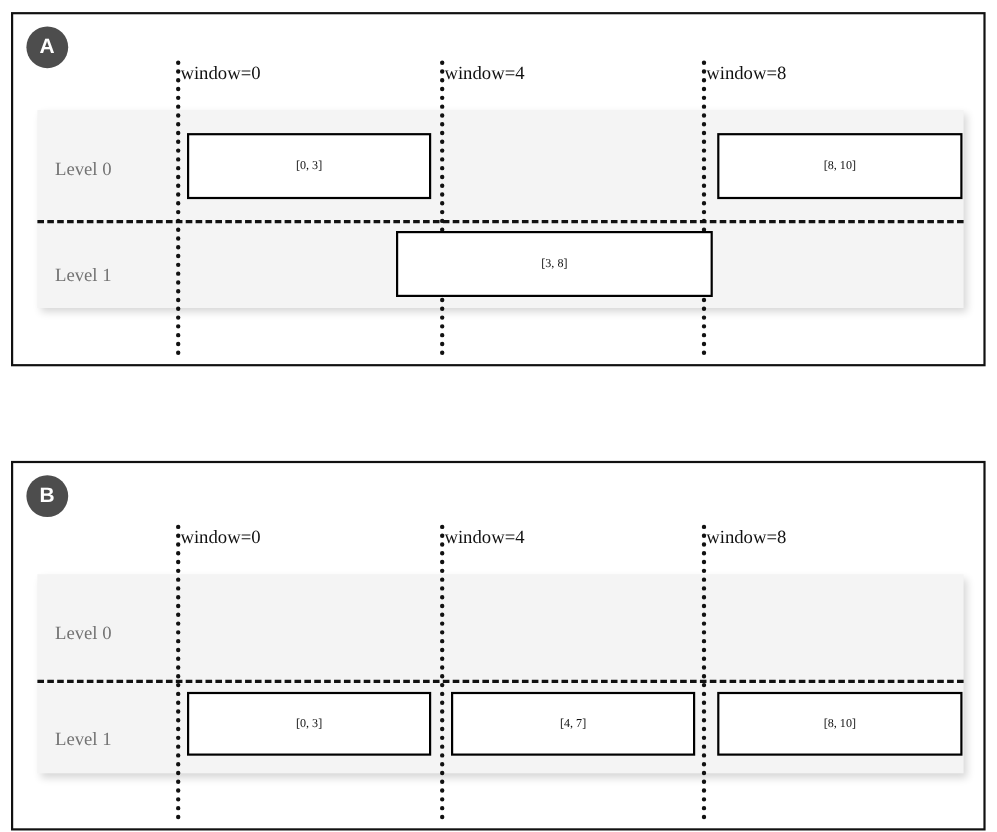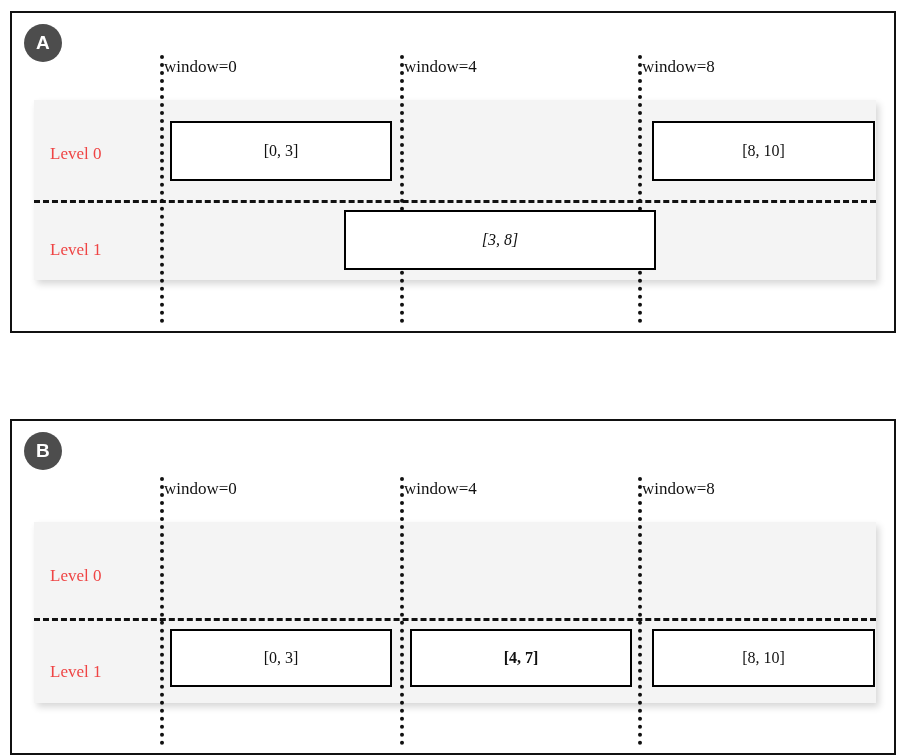--- a/index.html
+++ b/index.html
@@ -67,33 +67,33 @@
   .window-label {
     position: absolute;
     font-size: 17px;
     color: #111111;
     white-space: nowrap;
   }
 
   .level-label {
     position: absolute;
     font-size: 17px;
-    color: #ef4444;
+    color: #737373;
     white-space: nowrap;
   }
 
   .interval-box {
     position: absolute;
     background: #ffffff;
     border: 2px solid #000000;
     box-sizing: border-box;
     display: flex;
     align-items: center;
     justify-content: center;
-    font-size: 16px;
+    font-size: 11px;
     color: #111111;
   }
 
   
   #transition {
     position: absolute;
     left: 0;
     top: 340px;
     width: 906px;
     height: 76px;
@@ -133,21 +133,21 @@
   <div class="window-label" style="left:392px; top:44px; width:234px;">window=4</div>
   <div class="window-label" style="left:630px; top:44px; width:234px;">window=8</div>
 
   <div class="level-label" style="left:38px; top:131px;">Level 0</div>
   <div class="level-label" style="left:38px; top:227px;">Level 1</div>
 
   <div class="interval-box" style="left:158px; top:108px; width:222px; height:60px;">[0, 3]</div>
 
   <div class="interval-box" style="left:640px; top:108px; width:223px; height:60px;">[8, 10]</div>
 
-  <div class="interval-box" style="left:332px; top:197px; width:312px; height:60px;font-style:italic;">[3, 8]</div>
+  <div class="interval-box" style="left:348px; top:197px; width:288px; height:60px;">[3, 8]</div>
 </div>
 
 <div id="transition">
   <svg class="down-arrow" viewBox="0 0 52 60">
     <polygon points="17,0 35,0 35,34 50,34 26,60 2,34 17,34" fill="#9e9e9e"></polygon>
   </svg>
   <div class="transition-caption">Strict window compaction, window = 4</div>
 </div>
 
 <div class="panel" id="panel-b">
@@ -164,16 +164,16 @@
 
   <div class="window-label" style="left:152px; top:58px; width:236px;">window=0</div>
   <div class="window-label" style="left:392px; top:58px; width:234px;">window=4</div>
   <div class="window-label" style="left:630px; top:58px; width:234px;">window=8</div>
 
   <div class="level-label" style="left:38px; top:145px;">Level 0</div>
   <div class="level-label" style="left:38px; top:241px;">Level 1</div>
 
   <div class="interval-box" style="left:158px; top:208px; width:222px; height:58px;">[0, 3]</div>
 
-  <div class="interval-box" style="left:398px; top:208px; width:222px; height:58px;font-weight:bold;">[4, 7]</div>
+  <div class="interval-box" style="left:398px; top:208px; width:222px; height:58px;">[4, 7]</div>
 
   <div class="interval-box" style="left:640px; top:208px; width:223px; height:58px;">[8, 10]</div>
 </div>
 
 </body></html>

